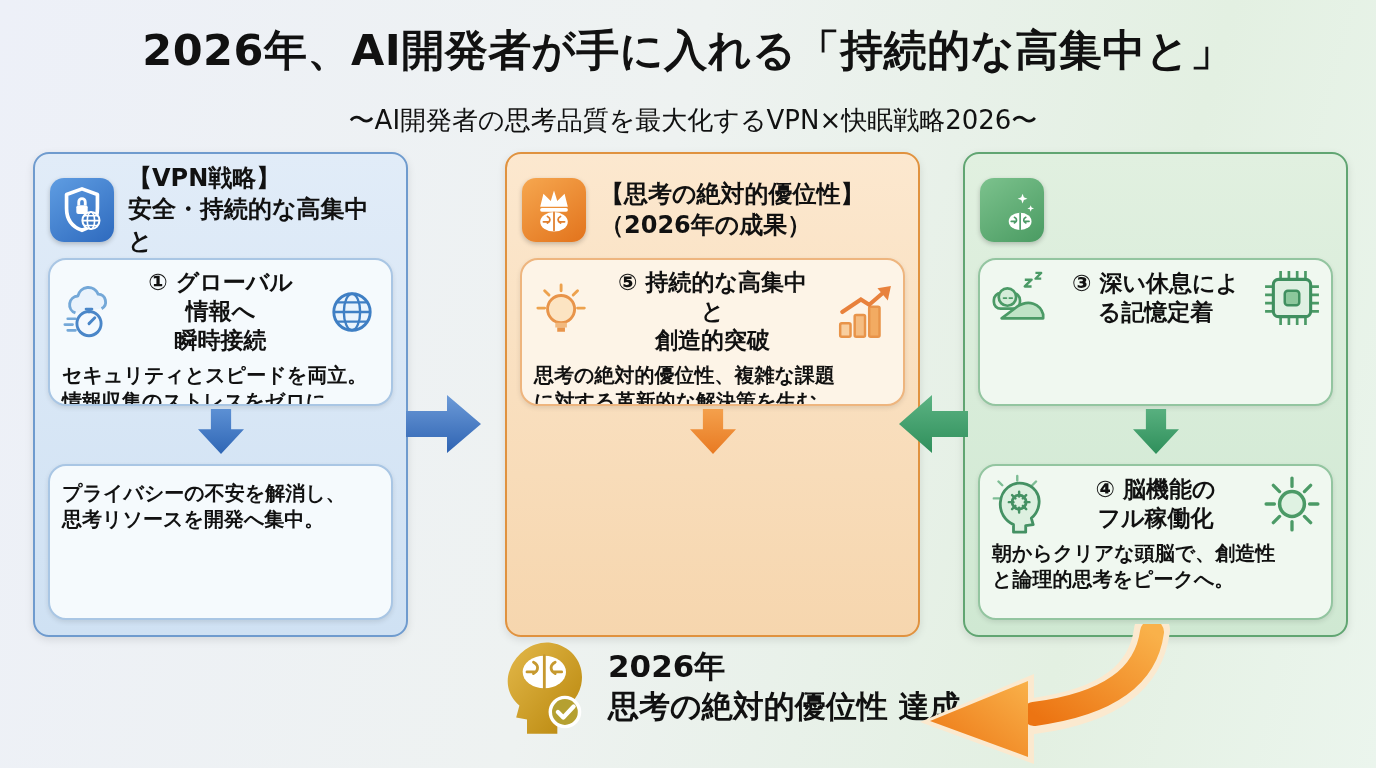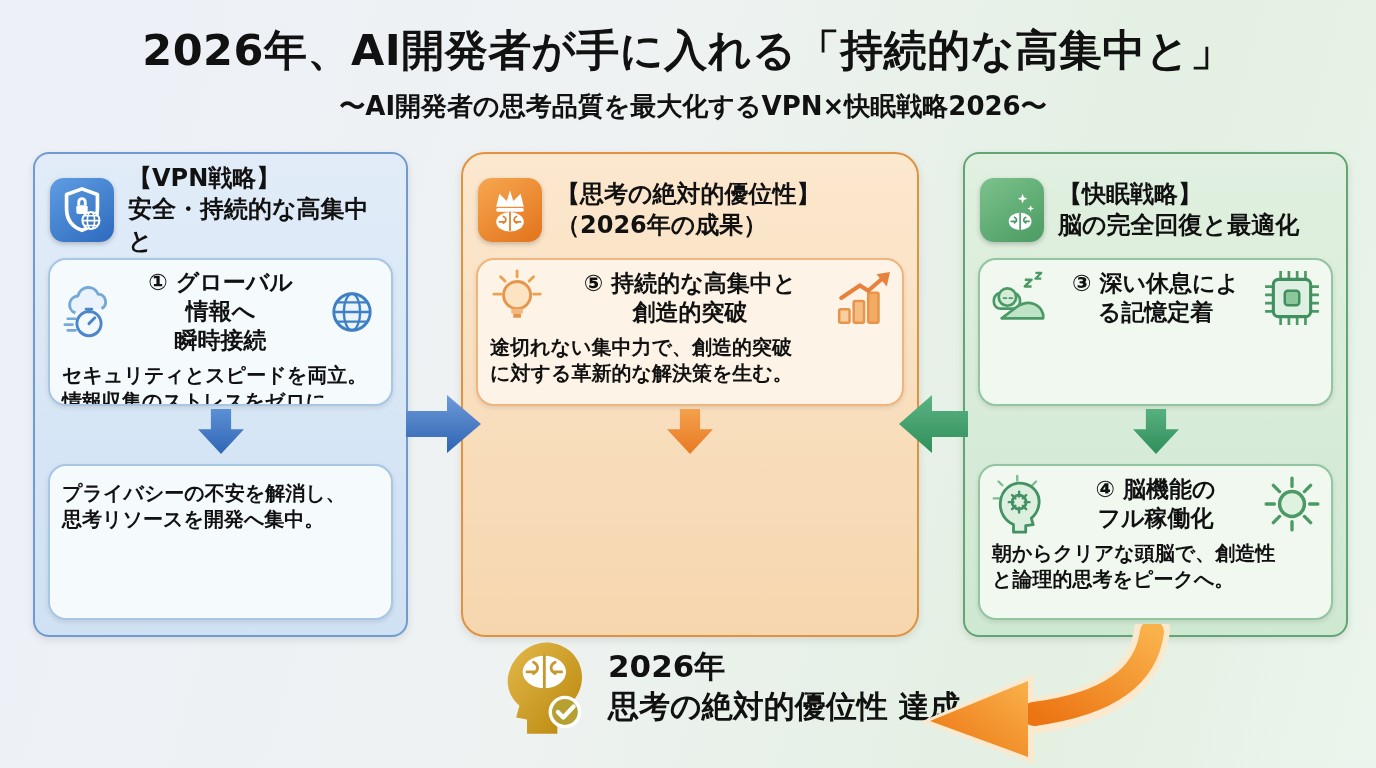--- a/index.html
+++ b/index.html
@@ -5,26 +5,26 @@
   html,body{margin:0;padding:0;}
   body{
     width:1376px;height:768px;overflow:hidden;position:relative;
     background:linear-gradient(105deg,#edf0f8 0%,#eef2f1 45%,#e3f0e2 78%,#ebf5ed 100%);
     font-family:"DejaVu Sans","Liberation Sans",sans-serif;color:#111;
   }
   .pre{white-space:pre-line;}
   
   .header{position:absolute;top:22px;left:0;width:100%;text-align:center;}
   .title{font-size:43px;font-weight:bold;letter-spacing:.5px;}
-  .subtitle{font-size:26px;font-weight:bold;margin-top:9px;padding-left:10px;}
+  .subtitle{font-size:26px;font-weight:normal;margin-top:23px;padding-left:10px;}
   
   .col{position:absolute;top:152px;height:485px;border-radius:16px;border:2.5px solid;
        padding:12px 13px;box-sizing:border-box;box-shadow:0 3px 8px rgba(0,0,0,.10);}
   #col-vpn  {left:33px; width:375px;background:linear-gradient(180deg,#e1ecf8,#cfe1f3);border-color:#6f9bce;}
-  #col-think{left:461px;width:458px;background:linear-gradient(180deg,#fce8cf,#f6d6ae);border-color:#e0923f;border-radius:24px;}
+  #col-think{left:505px;width:415px;background:linear-gradient(180deg,#fce8cf,#f6d6ae);border-color:#e0923f;}
   #col-sleep{left:963px;width:385px;background:linear-gradient(180deg,#e1f0e0,#cfe8d2);border-color:#61a572;}
   .col-header{display:flex;align-items:center;gap:14px;height:84px;padding:2px 2px 0;}
   .app-icon{width:64px;height:64px;border-radius:14px;flex:none;display:flex;align-items:center;justify-content:center;box-shadow:0 2px 5px rgba(0,0,0,.22);}
   .app-icon svg{width:52px;height:52px;}
   #col-vpn  .app-icon{background:linear-gradient(145deg,#5f9de2,#2e6abe);}
   #col-think .app-icon{background:linear-gradient(145deg,#f6a74f,#e2731c);}
   #col-sleep .app-icon{background:linear-gradient(145deg,#7cc28d,#4a9b62);}
   .col-title{font-size:24px;font-weight:bold;line-height:1.3;}
   .card{border-radius:18px;border:2px solid;box-sizing:border-box;padding:8px 10px 6px;
         box-shadow:0 2px 5px rgba(0,0,0,.10);overflow:hidden;margin-top:6px;}
@@ -150,21 +150,21 @@
       <span class="cicon">
         <svg viewBox="0 0 56 54">
           <rect x="5" y="38" width="10" height="13" rx="1.5" fill="#f8cfa0" stroke="#e8944a" stroke-width="2.4"></rect>
           <rect x="19" y="30" width="10" height="21" rx="1.5" fill="#f5bd82" stroke="#e8944a" stroke-width="2.4"></rect>
           <rect x="33" y="22" width="10" height="29" rx="1.5" fill="#f2ab62" stroke="#e8944a" stroke-width="2.4"></rect>
           <path d="M7 27 L25 15 L33 20 L47 8" stroke="#e8813c" stroke-width="4" fill="none" stroke-linecap="round"></path>
           <polygon points="41,4 54,2 51,16" fill="#e8813c"></polygon>
         </svg>
       </span>
     </div>
-    <div class="card-body pre">途切れない集中力で、創造的突破
+    <div class="card-body pre">思考の絶対的優位性、複雑な課題
 に対する革新的な解決策を生む。</div>
   </div>
 
   <div class="varrow">
     <svg viewBox="0 0 56 50">
       <defs>
           <linearGradient id="dg-o" x1="0" y1="0" x2="0" y2="1">
         <stop offset="0" stop-color="#f4a04c"></stop>
             <stop offset="1" stop-color="#e87a22"></stop>
           </linearGradient>
@@ -179,22 +179,20 @@
   <div class="col-header">
     <div class="app-icon">
       <svg viewBox="0 0 64 64">
         <path d="M36 6 A23 23 0 1 0 36 56 A18 18 0 1 1 36 6 Z" fill="#fff"></path>
         <path d="M45 12 l1.6 4.4 4.4 1.6 -4.4 1.6 -1.6 4.4 -1.6 -4.4 -4.4 -1.6 4.4 -1.6 Z" fill="#fff"></path>
         <path d="M55 26 l1.1 3 3 1.1 -3 1.1 -1.1 3 -1.1 -3 -3 -1.1 3 -1.1 Z" fill="#fff"></path>
         <ellipse cx="42" cy="46" rx="14" ry="10.5" fill="#fff"></ellipse>
         <path d="M42 36 V56 M35 41 c3.5 1.8 3.5 5.4 0 7 M49 41 c-3.5 1.8 -3.5 5.4 0 7 M31 46 h6 M47 46 h6" stroke="#4b9a66" stroke-width="2" fill="none" stroke-linecap="round"></path>
       </svg>
     </div>
-    <div class="col-title pre">【快眠戦略】
-脳の完全回復と最適化</div>
   </div>
 
   <div class="card card-a">
     <div class="card-head">
       <span class="cicon">
         <svg viewBox="0 0 60 58">
           <path d="M36 10 h7 l-7 7 h7" stroke="#4b9a66" stroke-width="2.6" fill="none" stroke-linejoin="round"></path>
           <path d="M47 3 h6 l-6 6 h6" stroke="#4b9a66" stroke-width="2.3" fill="none" stroke-linejoin="round"></path>
           <rect x="4" y="24" width="27" height="16" rx="7" fill="#e2f2e4" stroke="#4b9a66" stroke-width="2.8"></rect>
           <circle cx="18" cy="28" r="9" fill="#d4ecd8" stroke="#4b9a66" stroke-width="2.8"></circle>

